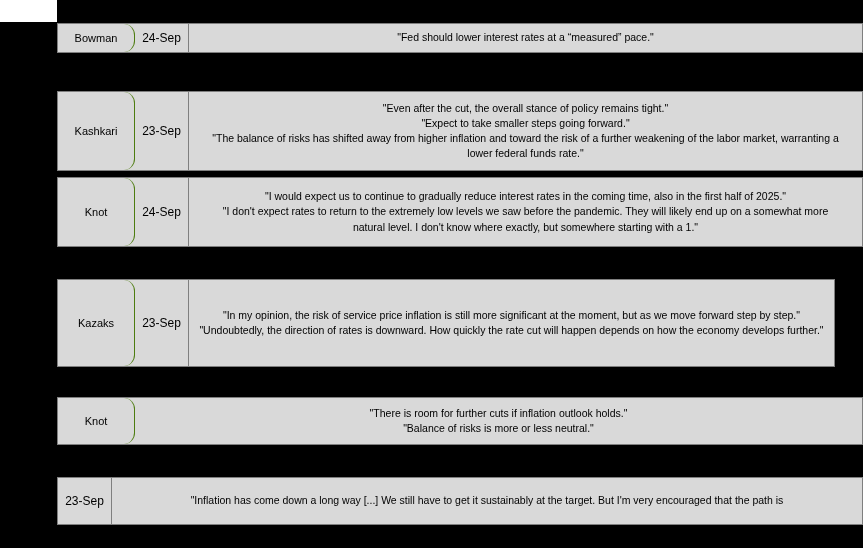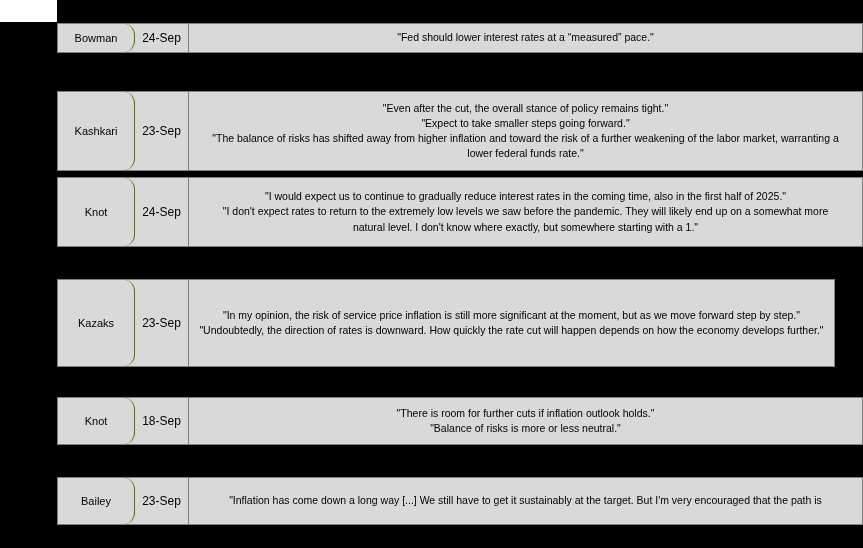--- a/index.html
+++ b/index.html
@@ -118,30 +118,28 @@
         <div class="cell cell-date">23-Sep</div>
         <div class="cell cell-quote">
           <div>
             <span class="line">"In my opinion, the risk of service price inflation is still more significant at the moment, but as we move forward step by step."</span>
             <span class="line">"Undoubtedly, the direction of rates is downward. How quickly the rate cut will happen depends on how the economy develops further."</span>
           </div>
         </div>
       </div>
       <div class="row" style="position: absolute; left: 0px; top: 397px; width: 806px; height: 48px;">
         <div class="cell cell-speaker">Knot</div>
-        <div class="cell cell-date">18-Sep</div>
         <div class="cell cell-quote">
           <div>
             <span class="line">"There is room for further cuts if inflation outlook holds."</span>
             <span class="line">"Balance of risks is more or less neutral."</span>
           </div>
         </div>
       </div>
       <div class="row" style="position: absolute; left: 0px; top: 477px; width: 806px; height: 48px;">
-        <div class="cell cell-speaker">Bailey</div>
         <div class="cell cell-date">23-Sep</div>
         <div class="cell cell-quote">
           <div>
             <span class="line">"Inflation has come down a long way [...] We still have to get it sustainably at the target. But I'm very encouraged that the path is</span>
           </div>
         </div>
       </div>
     </div>
 </div>
 

